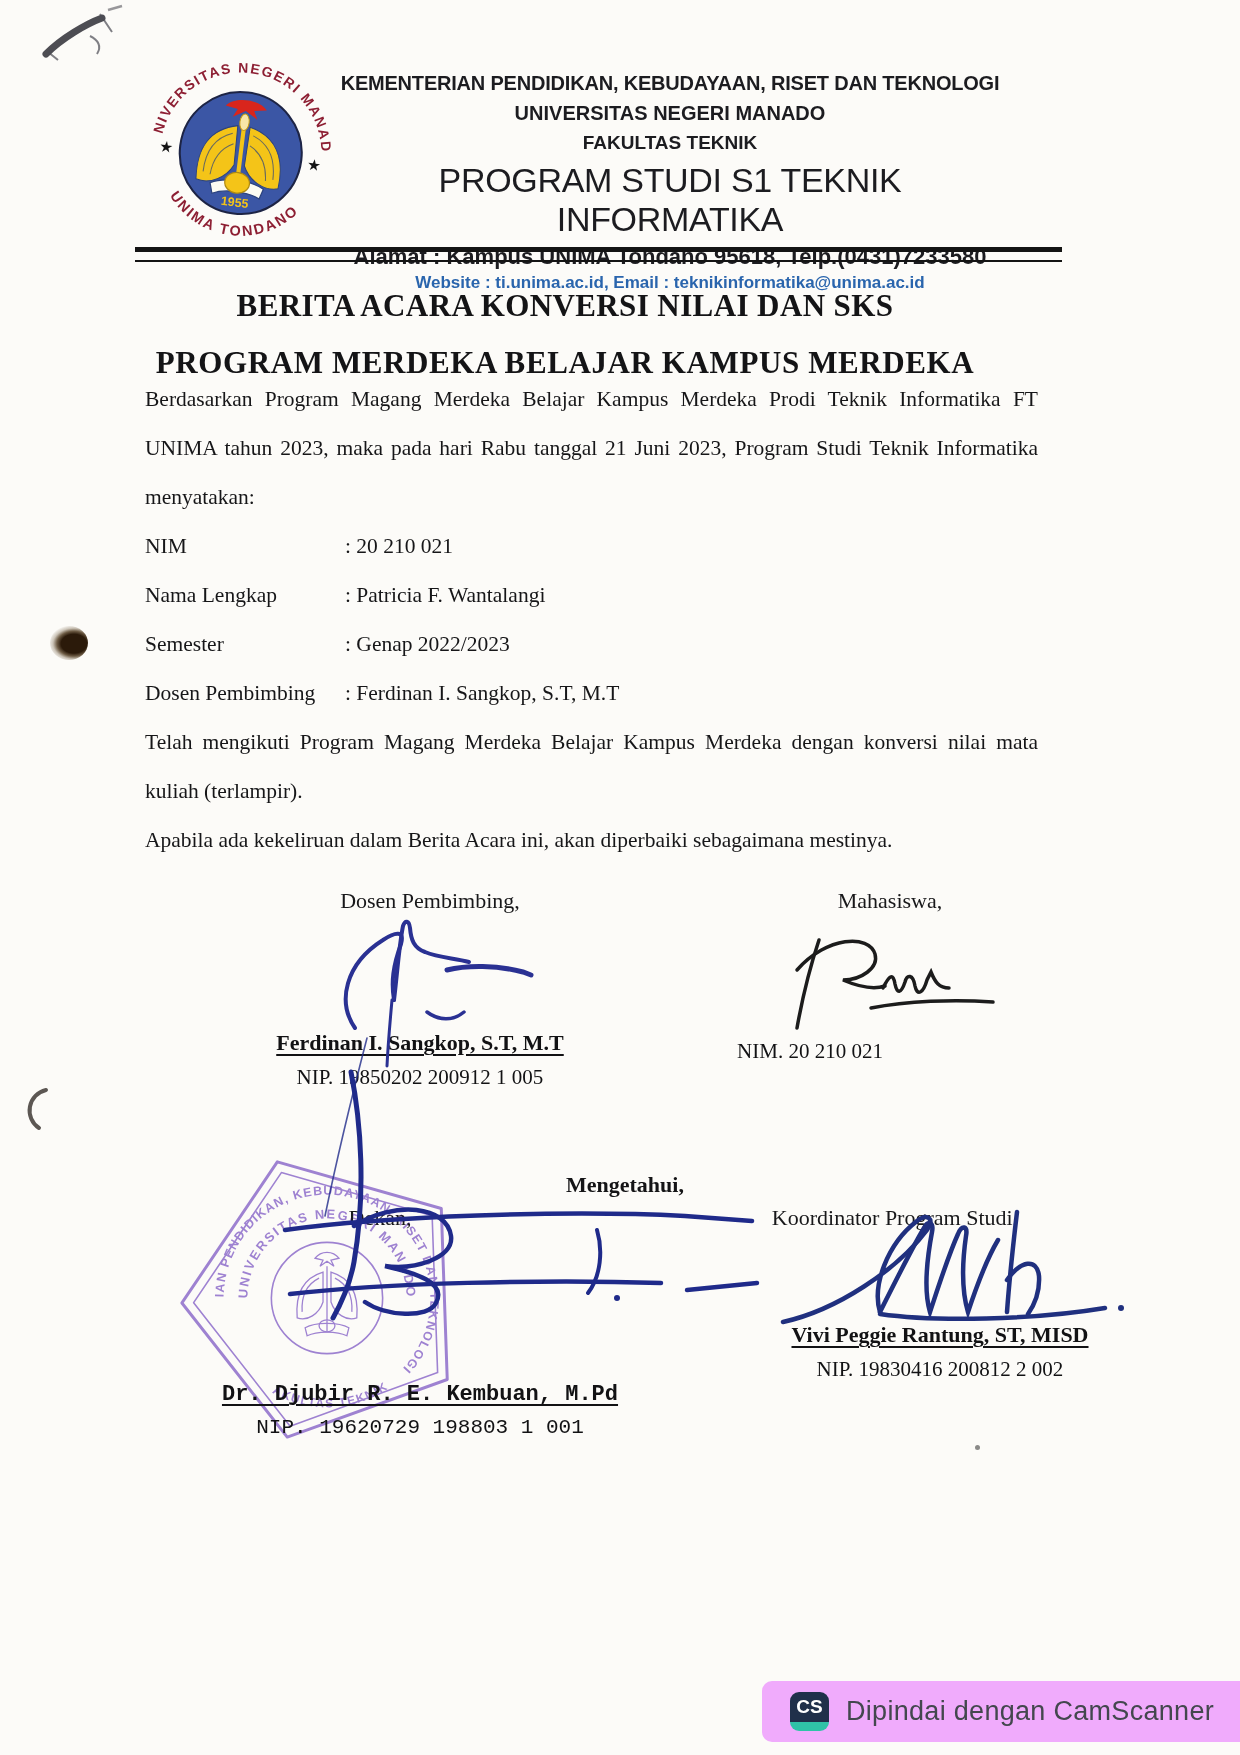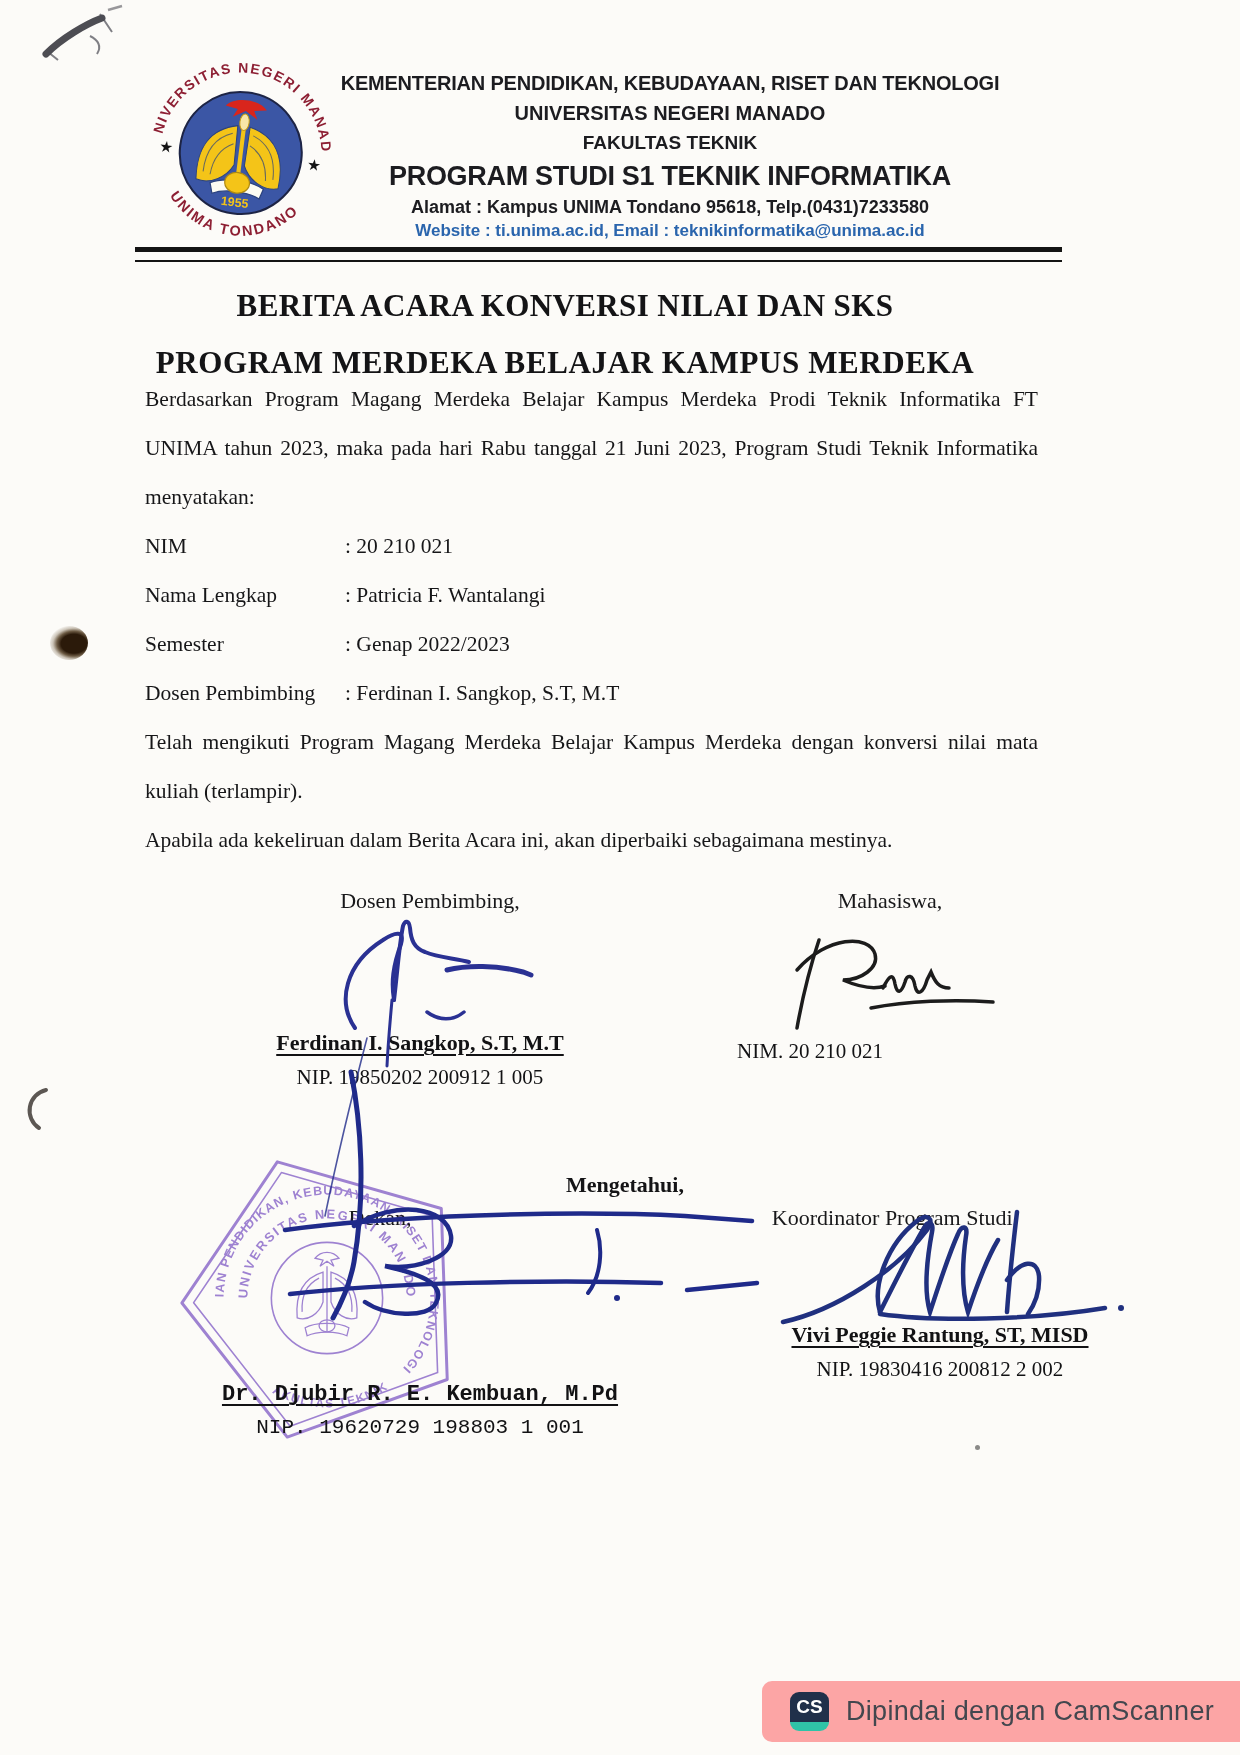--- a/index.html
+++ b/index.html
@@ -7,22 +7,22 @@
     position:relative;width:1240px;height:1755px;margin:0 auto;
     background:#fcfbf8;overflow:hidden;
     font-family:"Liberation Serif", serif;color:#1a1a1c;
   }
   
   .hdr-text{position:absolute;left:330px;top:72px;width:680px;text-align:center;
     font-family:"Liberation Sans", sans-serif;color:#1c1c20;}
   .hdr-ministry{font-size:20px;font-weight:bold;letter-spacing:-0.2px;}
   .hdr-univ{font-size:20px;font-weight:bold;margin-top:7px;}
   .hdr-fak{font-size:19px;font-weight:bold;margin-top:7px;}
-  .hdr-prog{font-size:27px;font-weight:bold;margin-top:7px;letter-spacing:-0.3px;}
-  .hdr-alamat{font-size:18px;font-weight:bold;margin-top:5px;}
+  .hdr-prog{font-size:34px;font-weight:normal;margin-top:7px;letter-spacing:-0.3px;}
+  .hdr-alamat{font-size:22px;font-weight:bold;margin-top:5px;}
   .hdr-web{font-size:17px;font-weight:bold;color:#2a65ad;margin-top:3px;}
   .rule{position:absolute;left:135px;top:247px;width:927px;height:5px;
     border-top:5px solid #141414;border-bottom:2px solid #141414;padding-top:3px;box-sizing:content-box;}
   .logo-wrap{position:absolute;left:148px;top:58px;width:186px;height:186px;transform:rotate(7deg);}
   
   .title{position:absolute;left:130px;top:288px;width:870px;text-align:center;
     font-weight:bold;font-size:31px;letter-spacing:0.4px;color:#141416;}
   .title .t2{margin-top:21px;letter-spacing:0.6px;}
   
   .body-flow{position:absolute;left:145px;top:375px;width:893px;
@@ -40,21 +40,21 @@
   .sig-svg{position:absolute;pointer-events:none;}
   
   .pen-mark{position:absolute;left:28px;top:2px;}
   .punch-hole{position:absolute;left:50px;top:626px;width:38px;height:34px;border-radius:50%;
     background:radial-gradient(ellipse at 63% 52%, #2b1a0a 0 38%, #6d5b44 50%, #ccc4b8 62%, rgba(252,251,248,0) 76%);}
   .crescent{position:absolute;left:20px;top:1086px;}
   .ink-dot{position:absolute;left:975px;top:1445px;width:5px;height:5px;border-radius:50%;background:#5a5a58;opacity:.7;}
   
   .stamp{position:absolute;left:168px;top:1146px;opacity:.82;}
   
-  .cam-bar{position:absolute;left:762px;top:1681px;width:478px;height:61px;background:#fca5a5;
+  .cam-bar{position:absolute;left:762px;top:1681px;width:478px;height:61px;background:#f0abfc;
     border-radius:10px 0 0 10px;display:flex;align-items:center;}
   .cam-icon{width:39px;height:39px;border-radius:9px;overflow:hidden;margin-left:28px;flex:none;
     display:flex;flex-direction:column;}
   .cam-icon .ic-top{flex:1;background:#20304a;color:#ffffff;display:flex;align-items:center;justify-content:center;
     font-family:"Liberation Sans", sans-serif;font-weight:bold;font-size:19px;letter-spacing:0;}
   .cam-icon .ic-strip{height:9px;background:#2fc3a7;}
   .cam-text{font-family:"Liberation Sans", sans-serif;font-size:27px;color:#43474e;margin-left:17px;letter-spacing:0.3px;}
 </style>
 </head>
 <body>

